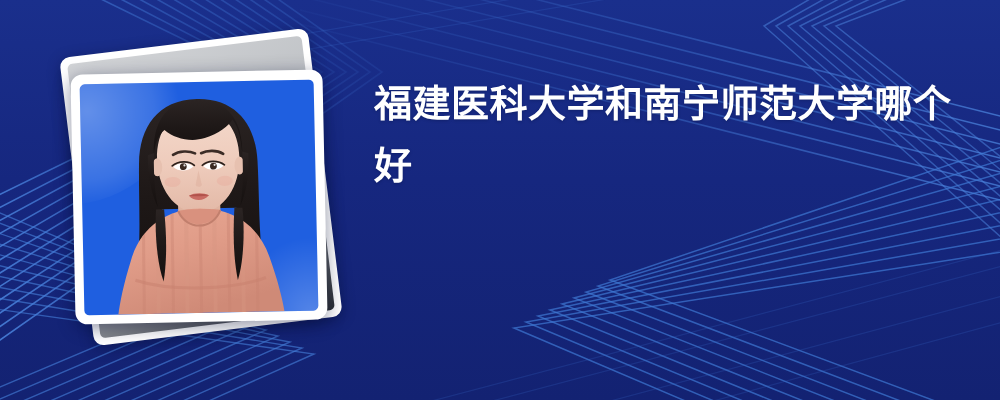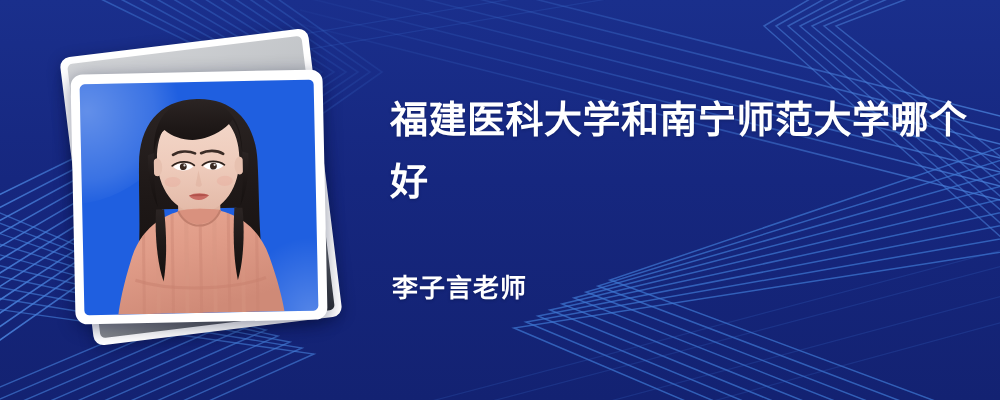--- a/index.html
+++ b/index.html
@@ -123,21 +123,21 @@
     left: 374px;
     top: 0;
     width: 600px;
     height: 400px;
   }
   .headline {
     position: absolute;
     top: 74px;
     left: 0;
     width: 580px;
-    margin: 16px;
+    margin: 0;
     color: #ffffff;
     font-size: 38px;
     font-weight: bold;
     line-height: 1.62;
     letter-spacing: 0.5px;
     text-shadow: 0 1px 3px rgba(6, 16, 60, 0.35);
   }
   .byline {
     position: absolute;
     top: 272px;
@@ -383,17 +383,16 @@
         </svg>
       </div>
     </div>
   </div>
 
   <div class="content">
 
     <h1 class="headline">福建医科大学和南宁师范大学哪个好</h1>
 
     <div class="byline">
-      <div class="byline-name">李子言老师</div>
     </div>
 
   </div>
 </div>
 
 </body></html>

